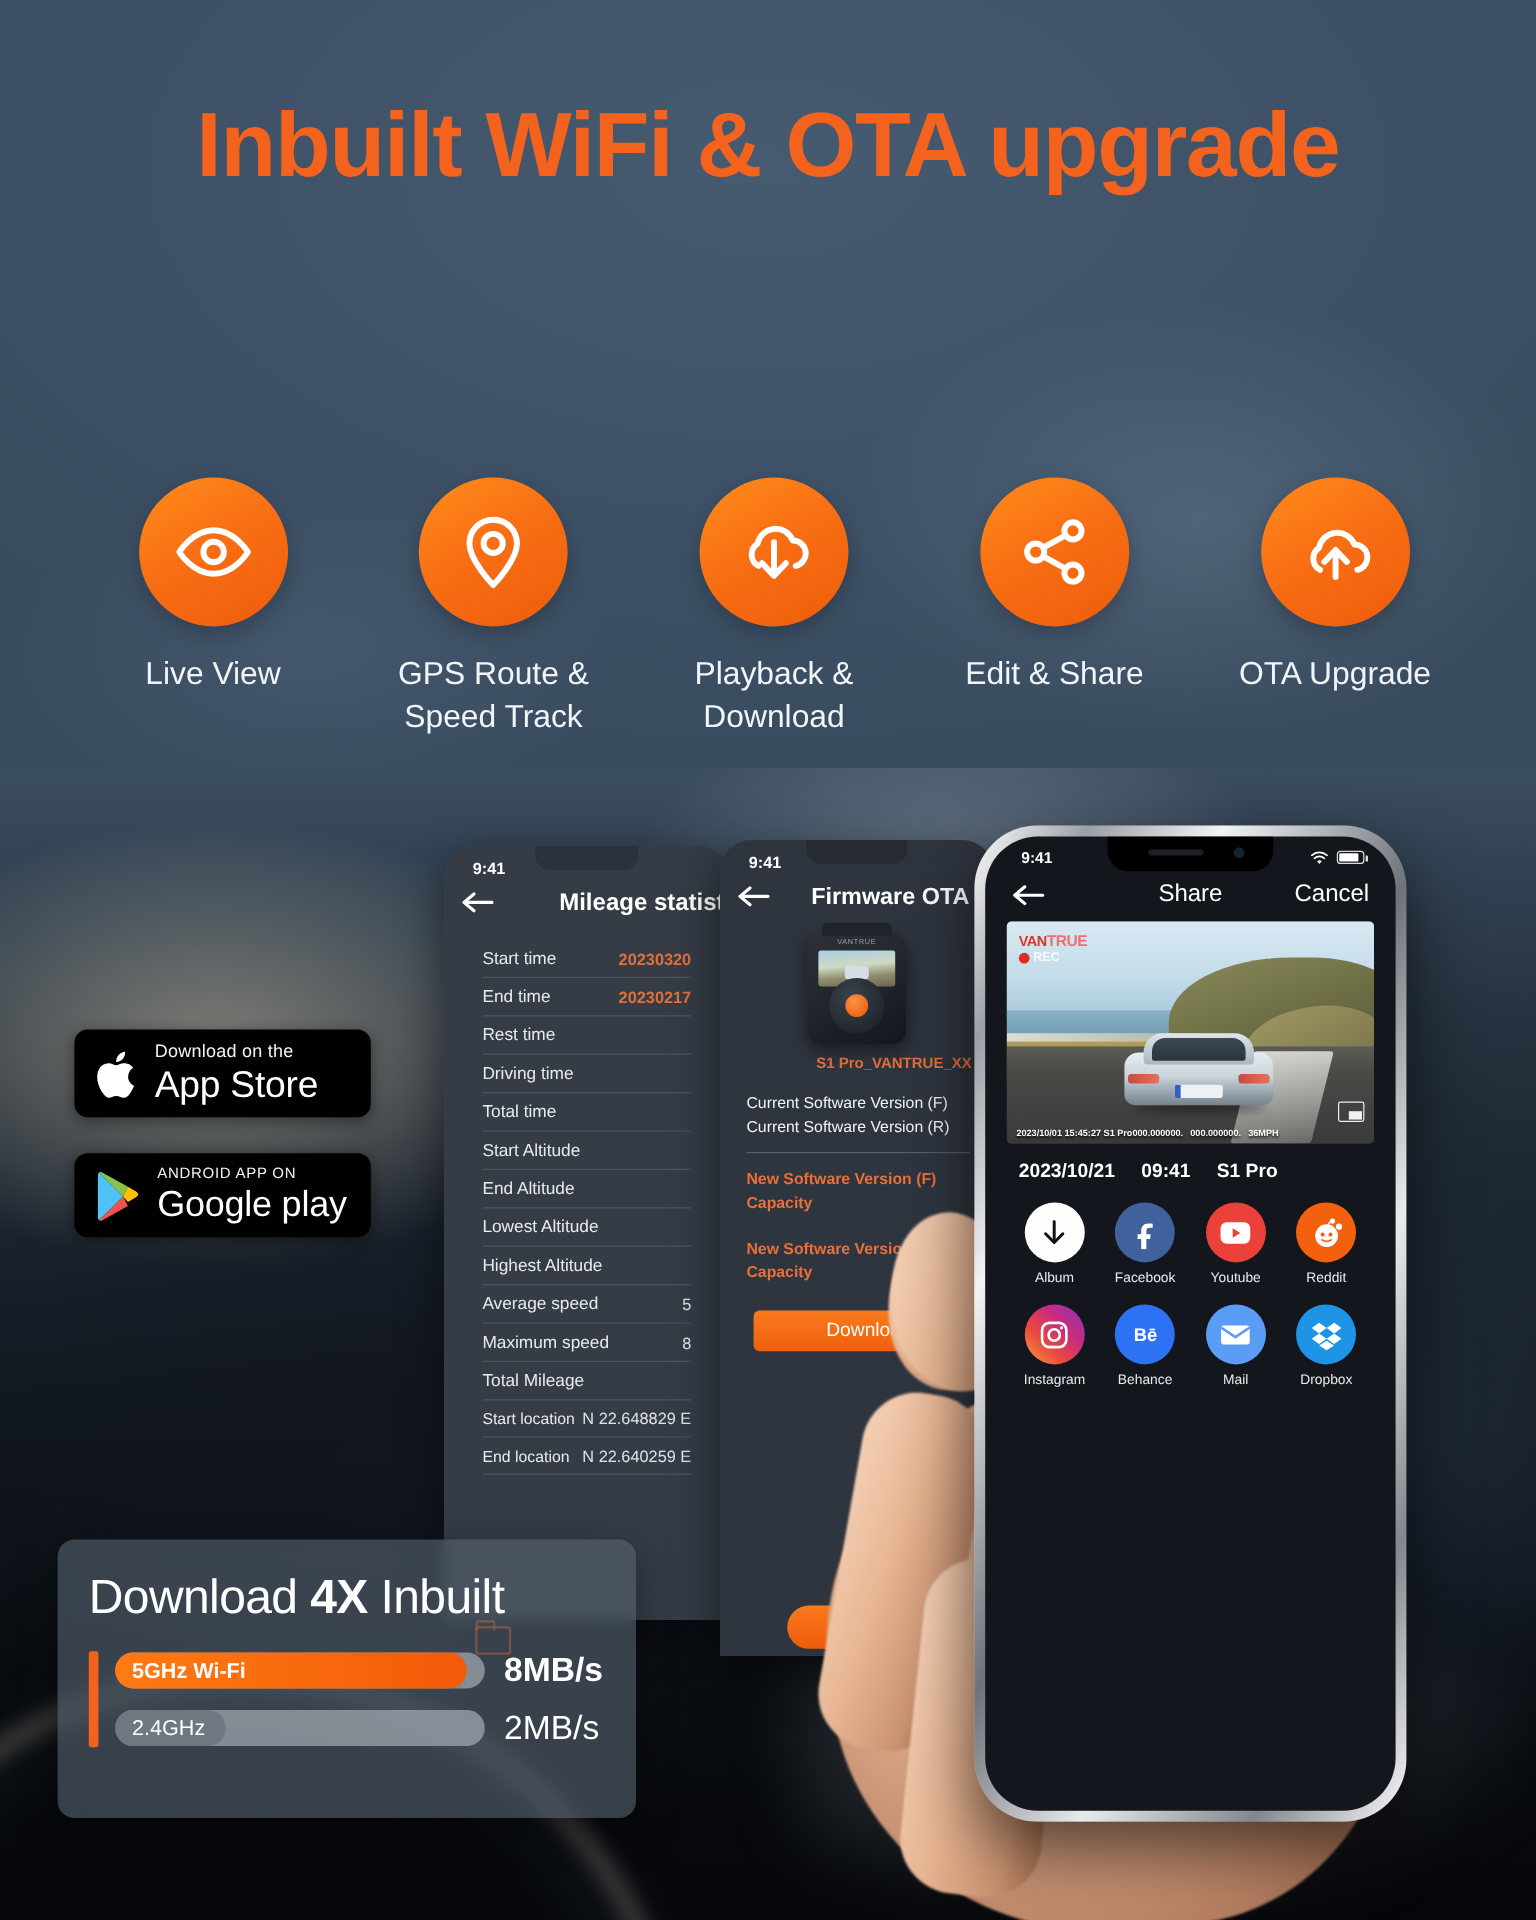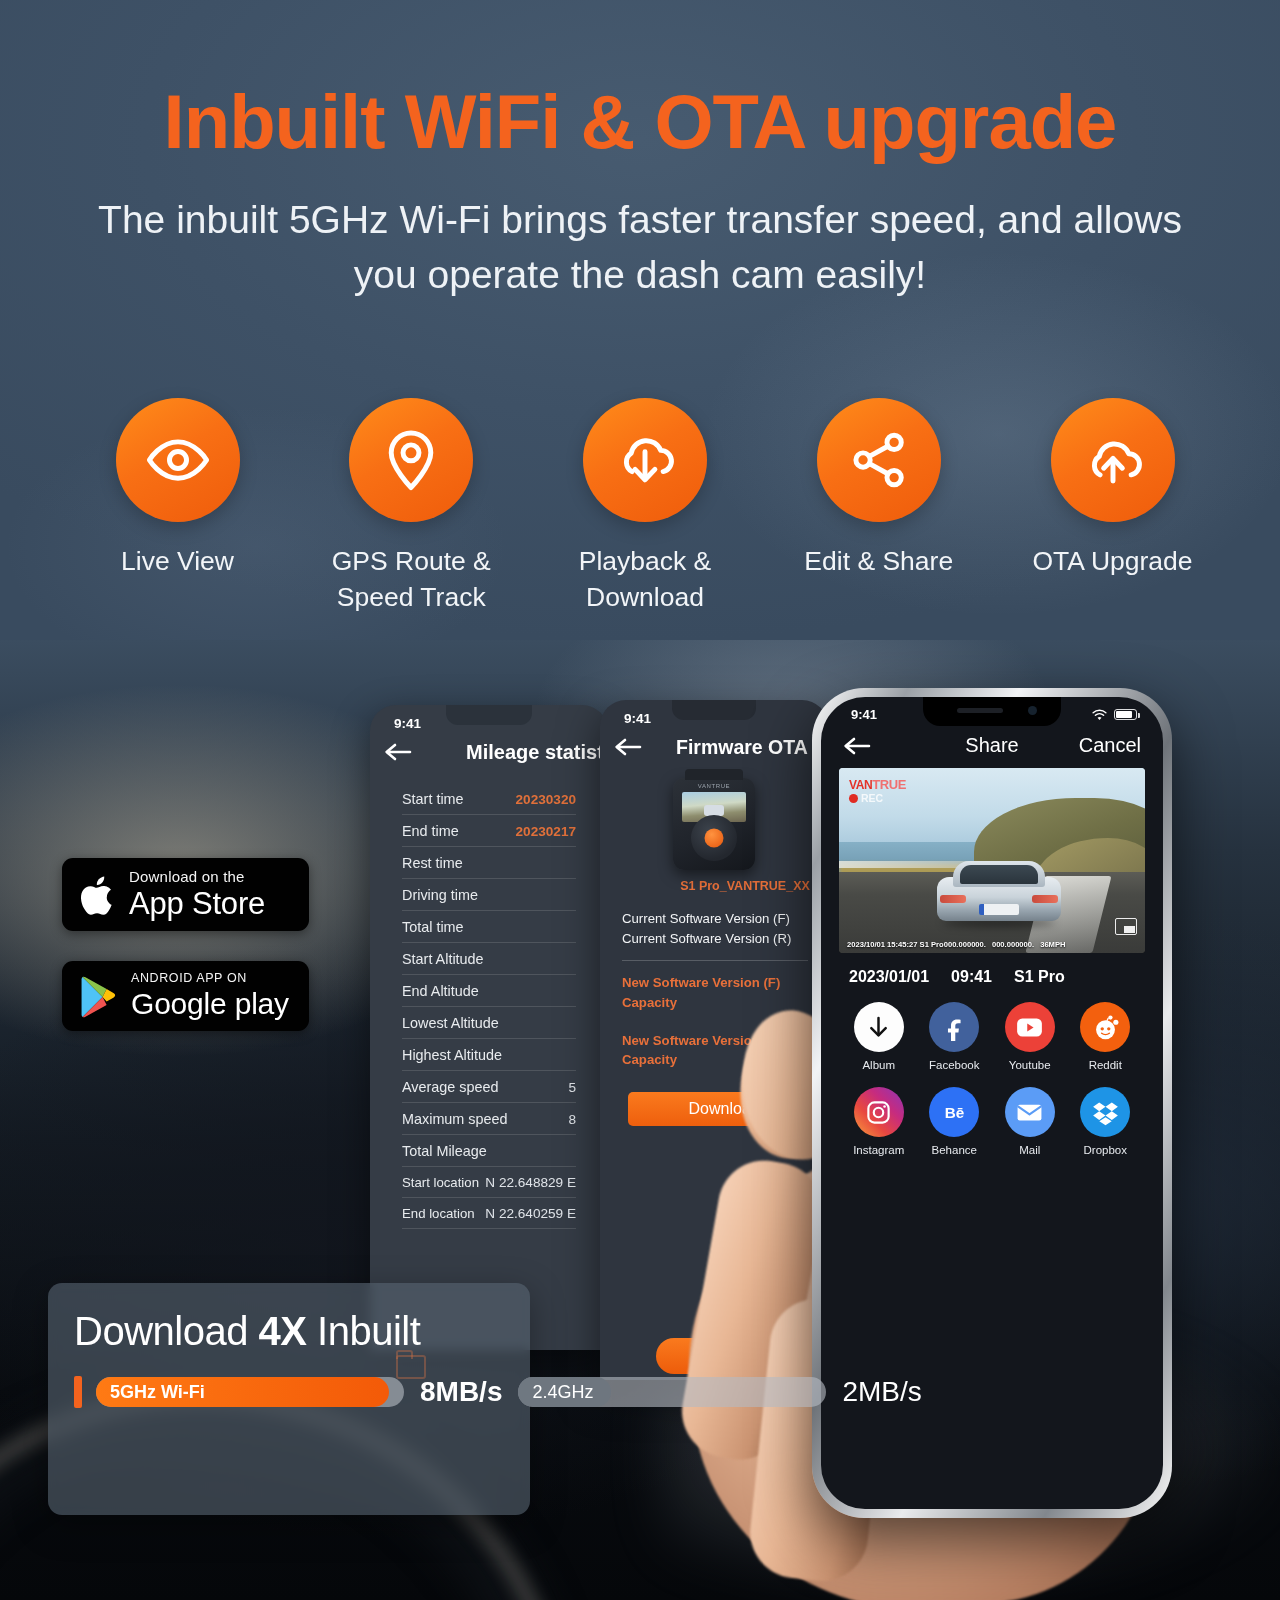--- a/index.html
+++ b/index.html
@@ -416,21 +416,21 @@
     border:2.4px solid rgba(200,110,70,.42); border-radius:3px;
   }
   .folder-wm:before{
     content:""; position:absolute; left:-2.4px; top:-7px; width:13px; height:7px;
     border:2.4px solid rgba(200,110,70,.42); border-bottom:0; border-radius:3px 3px 0 0;
   }
   .speed-title{ font-size:40px; color:#fff; letter-spacing:-.5px; white-space:nowrap; }
   .speed-title b{ font-weight:bold; }
   .bars{ margin-top:22px; display:flex; }
   .tick{ width:8px; background:#f4631e; border-radius:2px; flex:0 0 8px; }
-  .bar-col{ flex:1; padding-left:14px; display:flex; gap:16px; }
+  .bar-col{ flex:1; padding-left:14px; display:flex; flex-direction:column; gap:16px; }
   .bar-row{ display:flex; align-items:center; gap:16px; }
   .track{
     position:relative; height:30px; border-radius:15px;
     background:rgba(180,186,194,.62); width:308px;
   }
   .fill{
     position:absolute; left:0; top:0; height:100%; border-radius:15px;
     display:flex; align-items:center; padding-left:14px;
     color:#fff; font-size:18px; font-weight:bold; white-space:nowrap;
   }
@@ -447,21 +447,20 @@
   <div class="bg-photo">
     <div class="dash-blur"></div>
     <div class="wheel"></div>
     <div class="wheel-hl"></div>
 
   </div>
 </div>
 
 <div class="header">
   <h1 class="headline">Inbuilt WiFi &amp; OTA upgrade</h1>
-  <p class="subhead">The inbuilt 5GHz Wi-Fi brings faster transfer speed, and allows you operate the dash cam easily!</p>
 </div>
 
 <div class="features">
 
   <div class="feat">
     <div class="feat-circle">
       <svg viewBox="0 0 24 24" fill="none" stroke="#fff" stroke-width="1.8" stroke-linecap="round" stroke-linejoin="round">
         <path d="M1.6 12S5.6 5.4 12 5.4 22.4 12 22.4 12 18.4 18.6 12 18.6 1.6 12 1.6 12z"></path>
         <circle cx="12" cy="12" r="3.1"></circle>
       </svg>
@@ -727,21 +726,21 @@
         <span>2023/10/01  15:45:27   S1 Pro</span>
         <span class="r">
           <span>000.000000.</span>
           <span>000.000000.</span>
           <span>36MPH</span>
         </span>
       </div>
     </div>
 
     <div class="meta">
-      <span>2023/01/01</span>
+      <span>2023/10/21</span>
       <span>09:41</span>
       <span>S1 Pro</span>
     </div>
 
     <div class="grid">
 
       <div class="gcell">
         <div class="gicon ic-album">
           <svg viewBox="0 0 24 24" fill="none" stroke="#111" stroke-width="2.2" stroke-linecap="round" stroke-linejoin="round">
             <path d="M12 3.6v15"></path>

